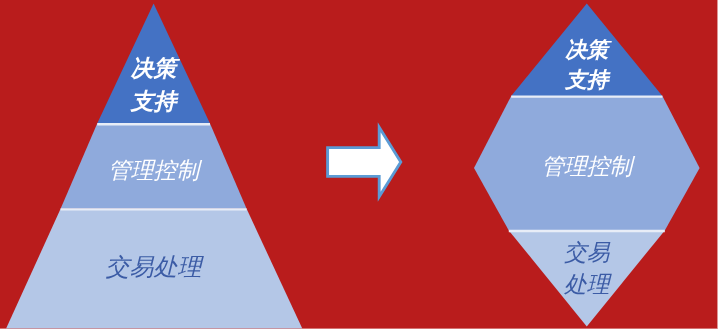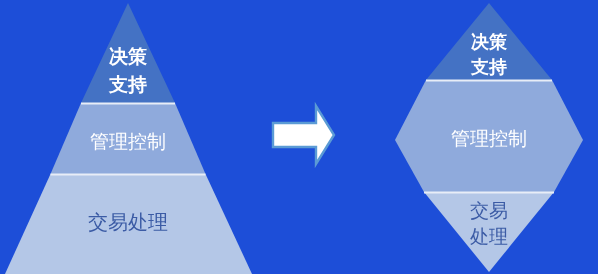--- a/index.html
+++ b/index.html
@@ -10,21 +10,22 @@
   body {
     width: 598px;
     height: 274px;
     font-family: "Liberation Sans", "DejaVu Sans", sans-serif;
     overflow: hidden;
   }
   #stage {
     position: relative;
     width: 598px;
     height: 274px;
-    background: #1d4ed8;
+    background: #b91c1c;
+    font-style: italic;
   }
   #diagram-svg {
     position: absolute;
     left: 0;
     top: 0;
     width: 598px;
     height: 274px;
     display: block;
   }
   .shape-label {

